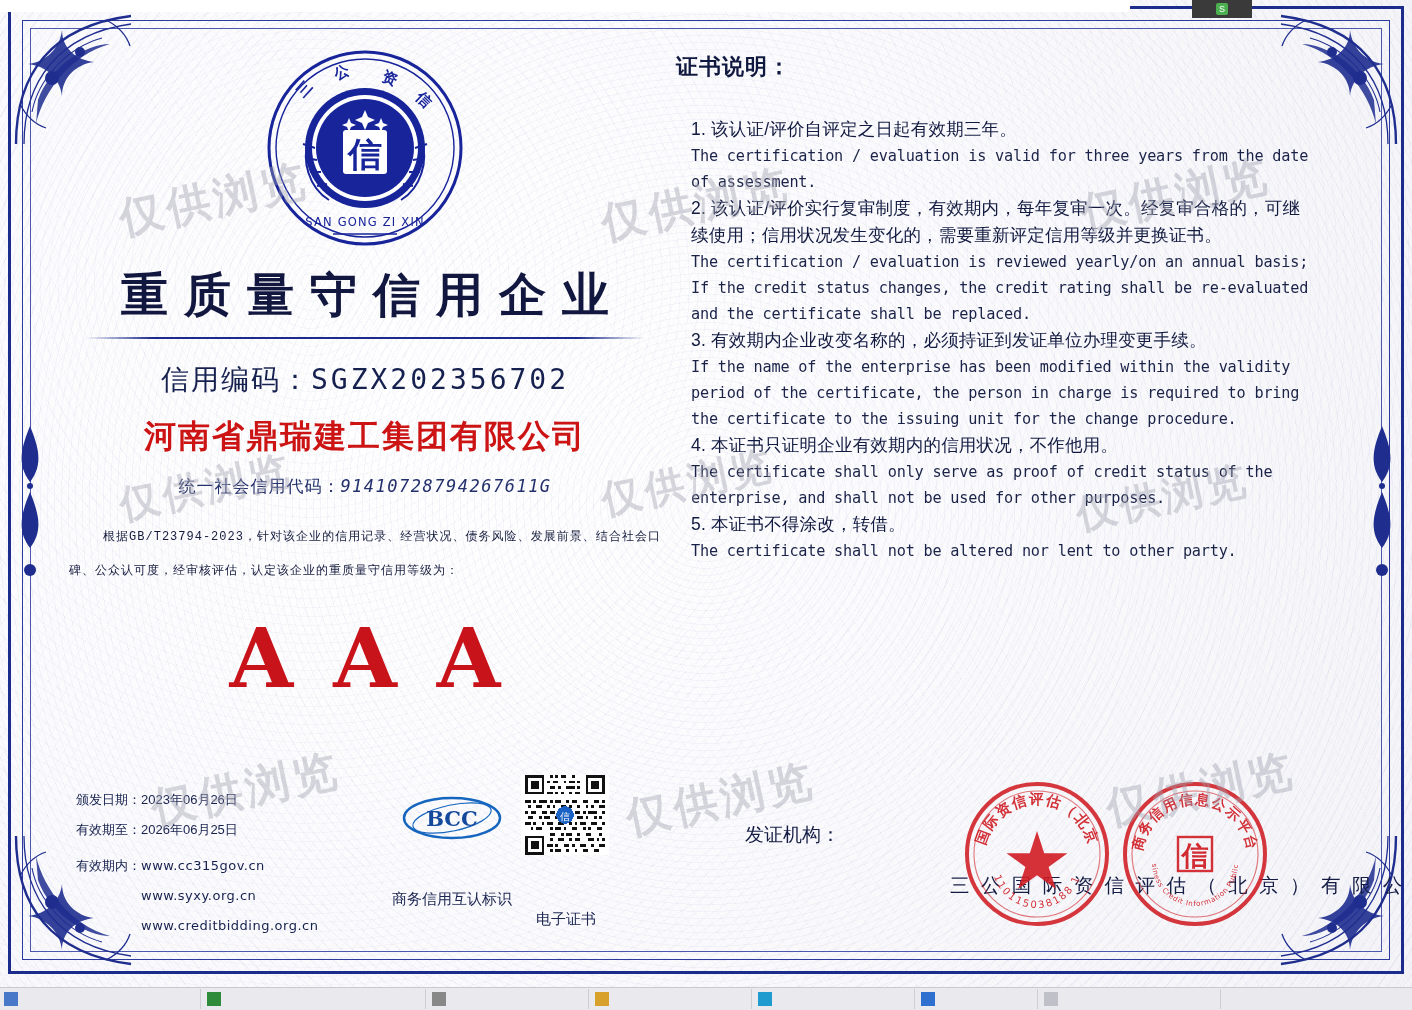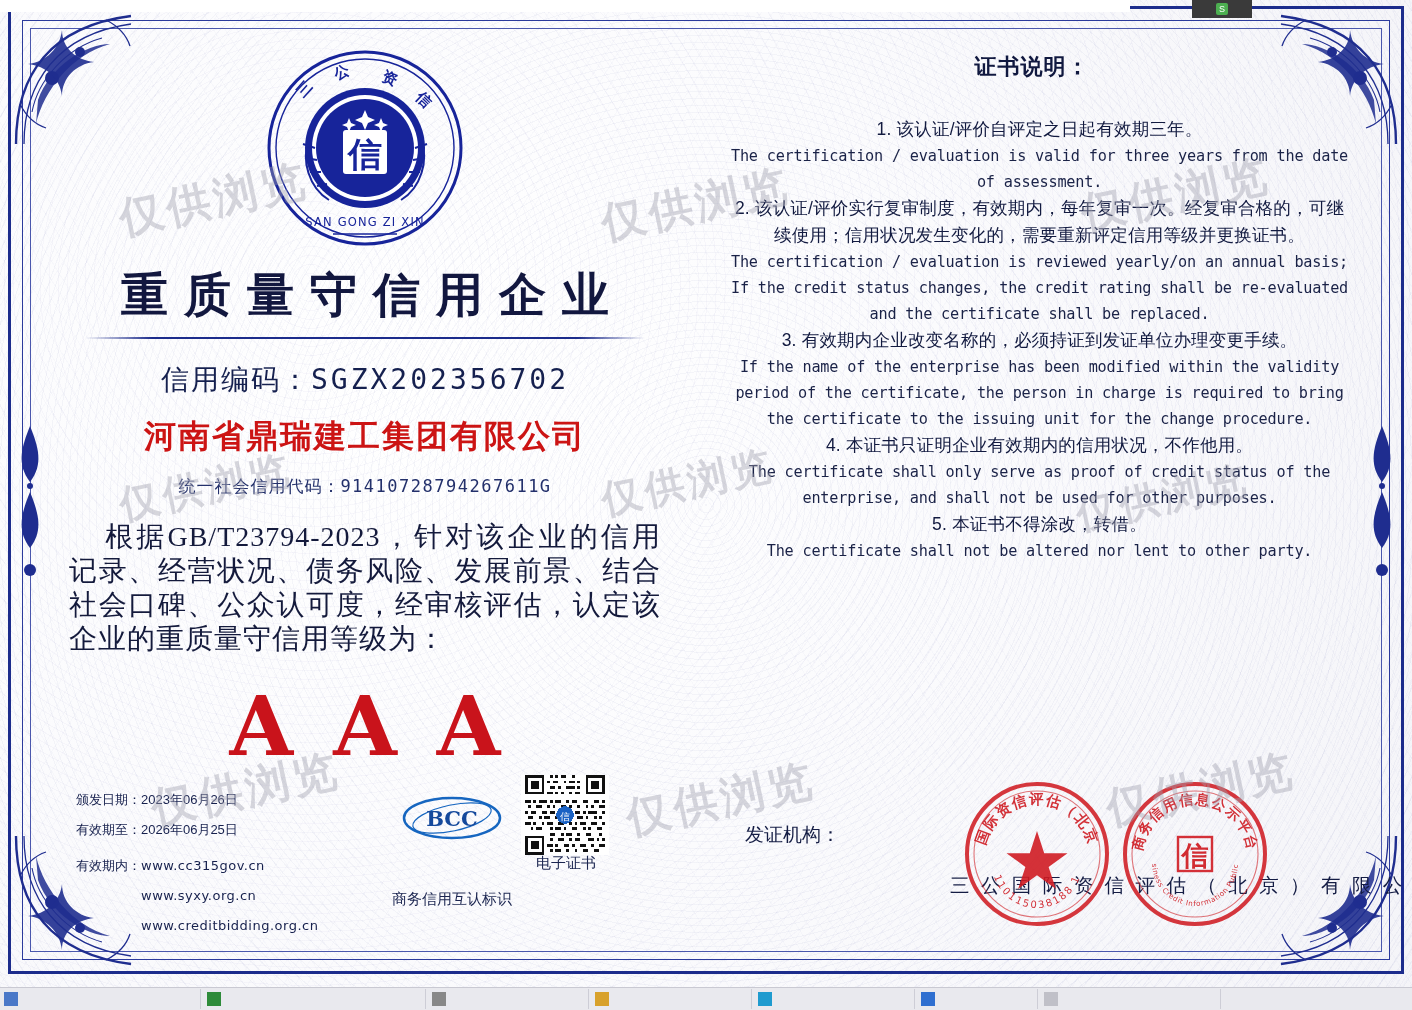--- a/index.html
+++ b/index.html
@@ -52,21 +52,21 @@
   .c-bl{left:6px;bottom:34px;transform:scaleY(-1);}
   .c-br{right:6px;bottom:34px;transform:scale(-1,-1);}
 
   .side-orn{position:absolute;color:#1f2d8f;}
   .so-l{left:10px;top:420px;width:40px;height:170px;}
   .so-r{right:10px;top:420px;width:40px;height:170px;transform:scaleX(-1);}
   .side-orn svg{width:100%;height:100%;}
 
   
   #left-col{position:absolute;left:55px;top:40px;width:620px;}
-  #right-col{position:absolute;left:712px;top:52px;width:640px;text-align:center;}
+  #right-col{position:absolute;left:676px;top:52px;width:640px;}
 
   
   #emblem{position:relative;width:200px;height:200px;margin:8px auto 0 auto;}
   #emblem svg{width:100%;height:100%;display:block;}
 
   
   #main-title{
     margin-top:16px;
     text-align:center;
     font-family:"DejaVu Serif", serif;
@@ -91,23 +91,23 @@
     margin-top:16px;text-align:center;
     font-family:"DejaVu Serif", serif;font-weight:bold;
     font-size:32px;color:#cc1414;letter-spacing:2px;
   }
   #usci{
     margin-top:16px;text-align:center;
     font-size:17px;color:#23306b;letter-spacing:1px;
   }
   #body-text{
     margin:22px 14px 0 14px;
-    font-size:28px;line-height:34px;color:#141a3c;
+    font-size:12px;line-height:34px;color:#141a3c;
     text-align:justify;letter-spacing:1px;
-    font-family:Liberation Serif, serif;
+    font-family:Liberation Mono, monospace;
   }
   #body-text .indent{display:inline-block;width:34px;}
 
   #grade{
     margin-top:22px;text-align:center;
     font-family:"DejaVu Serif", serif;font-weight:bold;
     font-size:82px;color:#c9131b;letter-spacing:40px;
     text-indent:40px;
   }
 
@@ -119,21 +119,21 @@
   #query-links div{font-family:"DejaVu Sans", sans-serif;letter-spacing:0.5px;}
 
   
   #bcc-logo{position:absolute;left:402px;top:790px;width:100px;height:56px;}
   #bcc-logo svg{width:100%;height:100%;}
   #bcc-caption{position:absolute;left:392px;top:890px;font-size:15px;color:#1b2550;white-space:nowrap;}
 
   
   #qr{position:absolute;left:521px;top:775px;width:88px;height:80px;background:#fff;}
   #qr svg{width:100%;height:100%;display:block;}
-  #qr-caption{position:absolute;left:536px;top:854px;font-size:15px;color:#1b2550;white-space:nowrap;}
+  #qr-caption{position:absolute;left:536px;top:910px;font-size:15px;color:#1b2550;white-space:nowrap;}
 
   
   #notes-title{font-size:22px;color:#10183f;font-weight:bold;letter-spacing:1px;}
   #notes{margin-top:34px;margin-left:15px;}
   .note-cn{font-size:17.5px;line-height:27px;color:#121a40;letter-spacing:0.2px;}
   .note-en{font-family:"DejaVu Sans Mono", monospace;font-size:15.2px;line-height:26px;color:#1a2247;letter-spacing:-0.2px;}
 
   
   #issuer-label{position:absolute;left:745px;top:822px;font-size:19px;color:#141c44;}
   #issuer-line{position:absolute;left:950px;top:872px;font-size:19.5px;color:#141c44;letter-spacing:3px;white-space:nowrap;}
@@ -288,21 +288,21 @@
     <div id="main-title">重质量守信用企业</div>
     <div id="title-rule"></div>
 
     <div id="credit-code">
       <span>信用编码：</span><span style="font-family:'DejaVu Sans Mono',monospace;letter-spacing:3px;">SGZX202356702</span>
     </div>
 
     <div id="company-name">河南省鼎瑞建工集团有限公司</div>
 
     <div id="usci">
-      <span>统一社会信用代码：</span><span style="font-family:'DejaVu Sans Mono',monospace;letter-spacing:1.5px;">91410728794267611G</span>
+      <span>统一社会信用代码：</span><span style="font-family:'DejaVu Sans Mono',monospace;letter-spacing:1.5px;font-style:italic;">91410728794267611G</span>
     </div>
 
     <div id="body-text"><span class="indent"></span><span>根据GB/T23794-2023，针对该企业的信用记录、经营状况、债务风险、发展前景、结合社会口碑、公众认可度，经审核评估，认定该企业的重质量守信用等级为：</span></div>
 
     <div id="grade">AAA</div>
   </div>
 
   <div id="issue-block">
     <div class="row">
       <span>颁发日期：</span><span>2023年06月26日</span>

